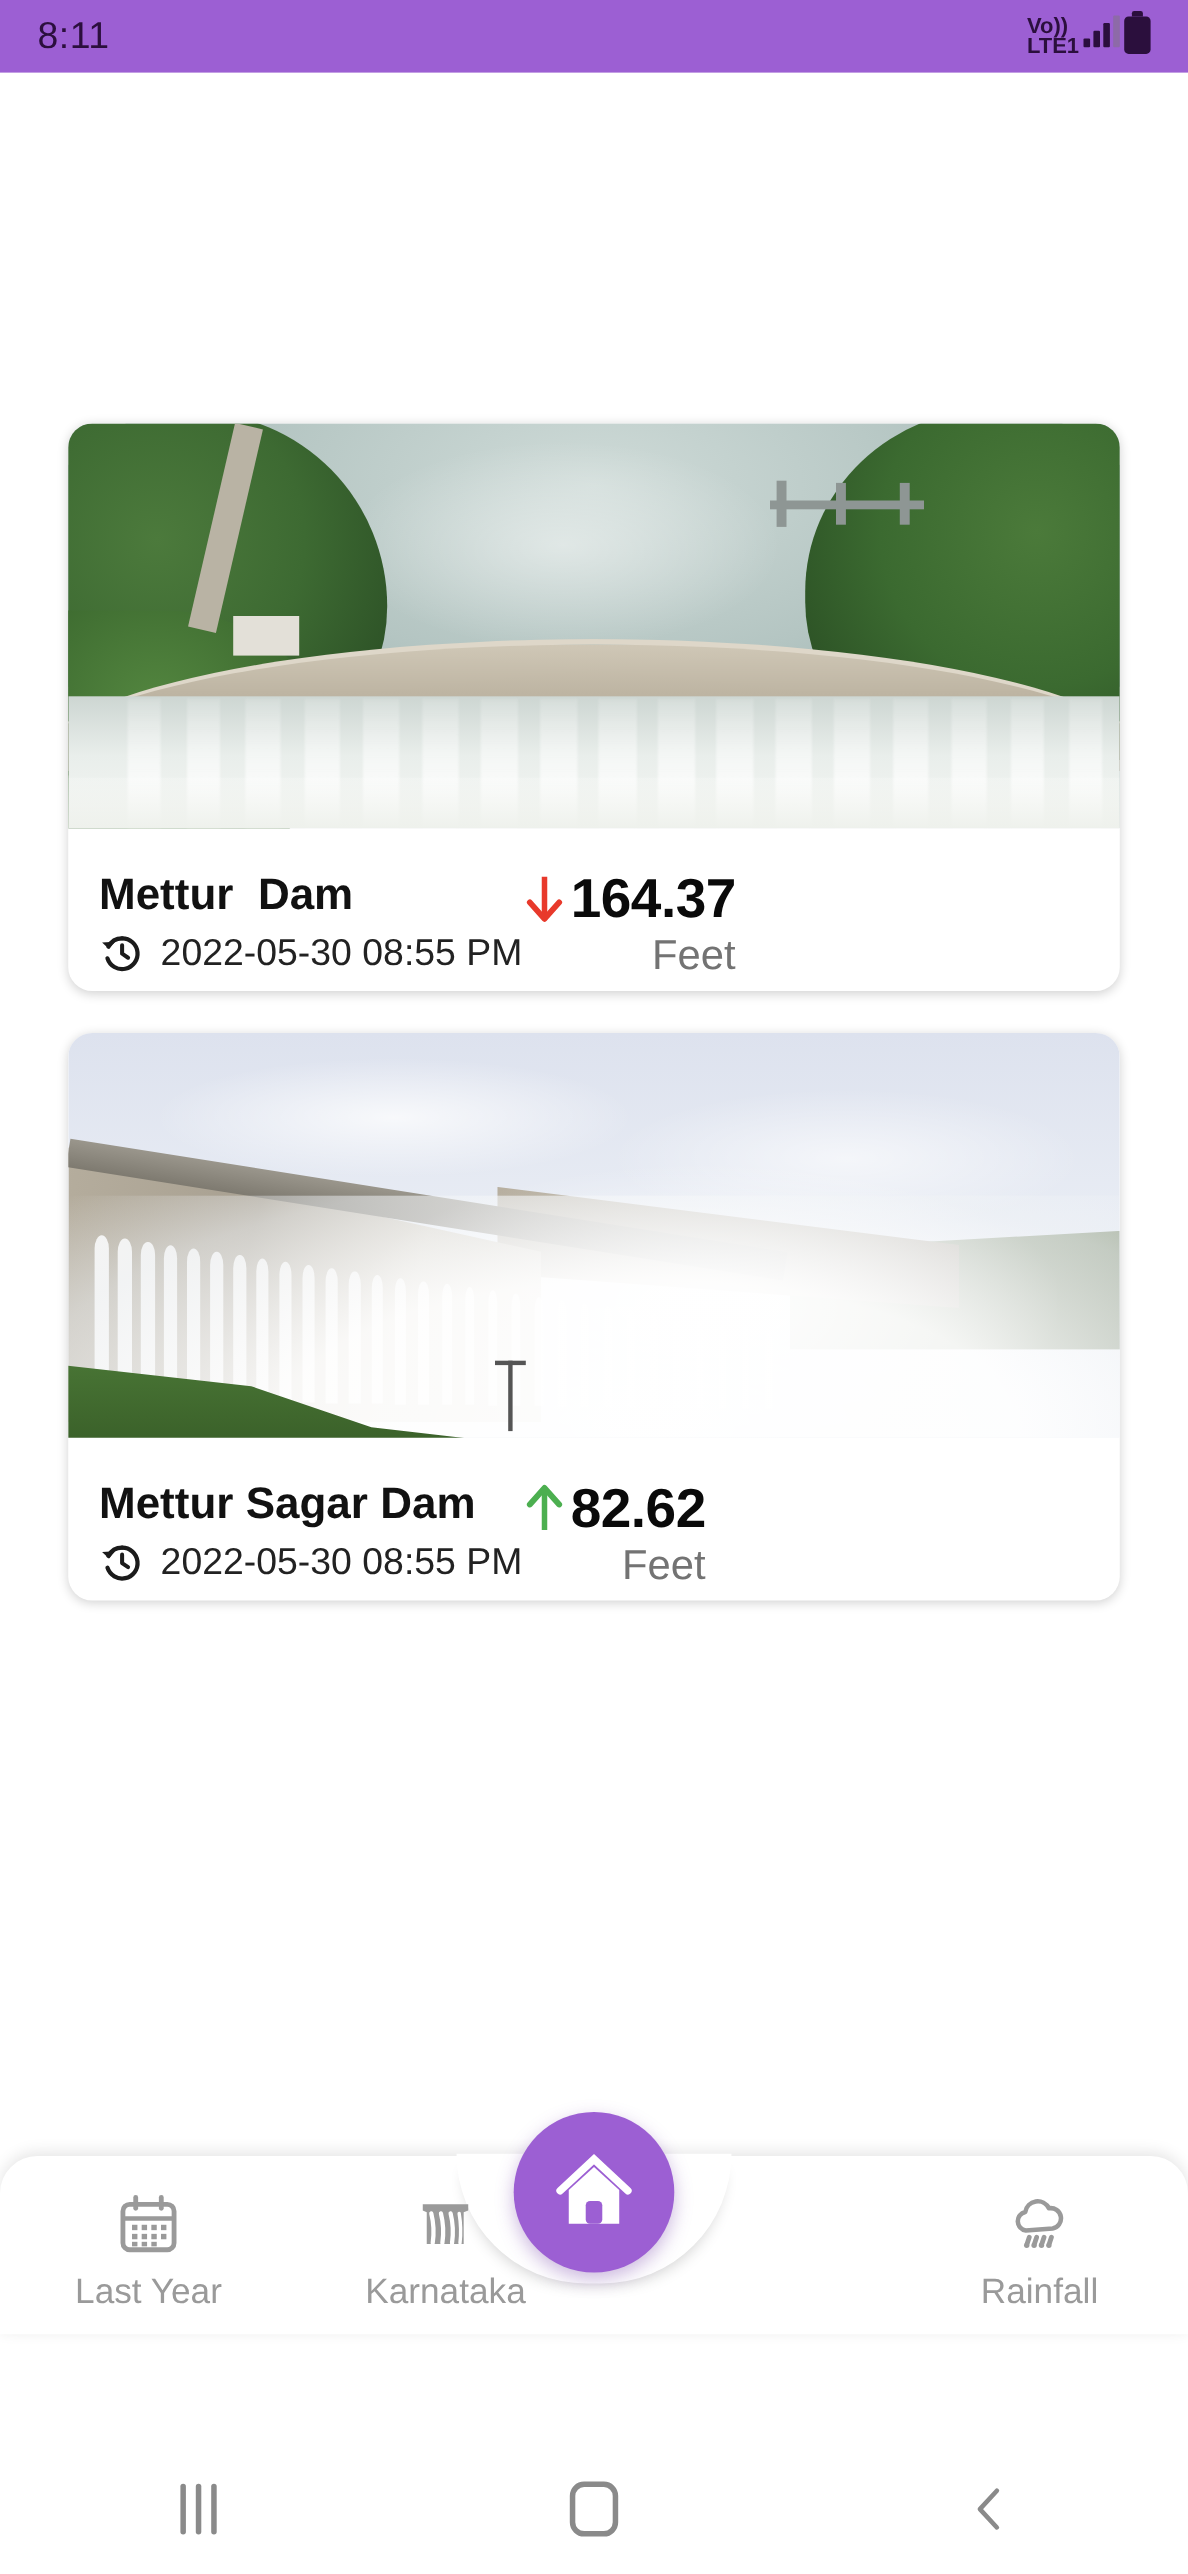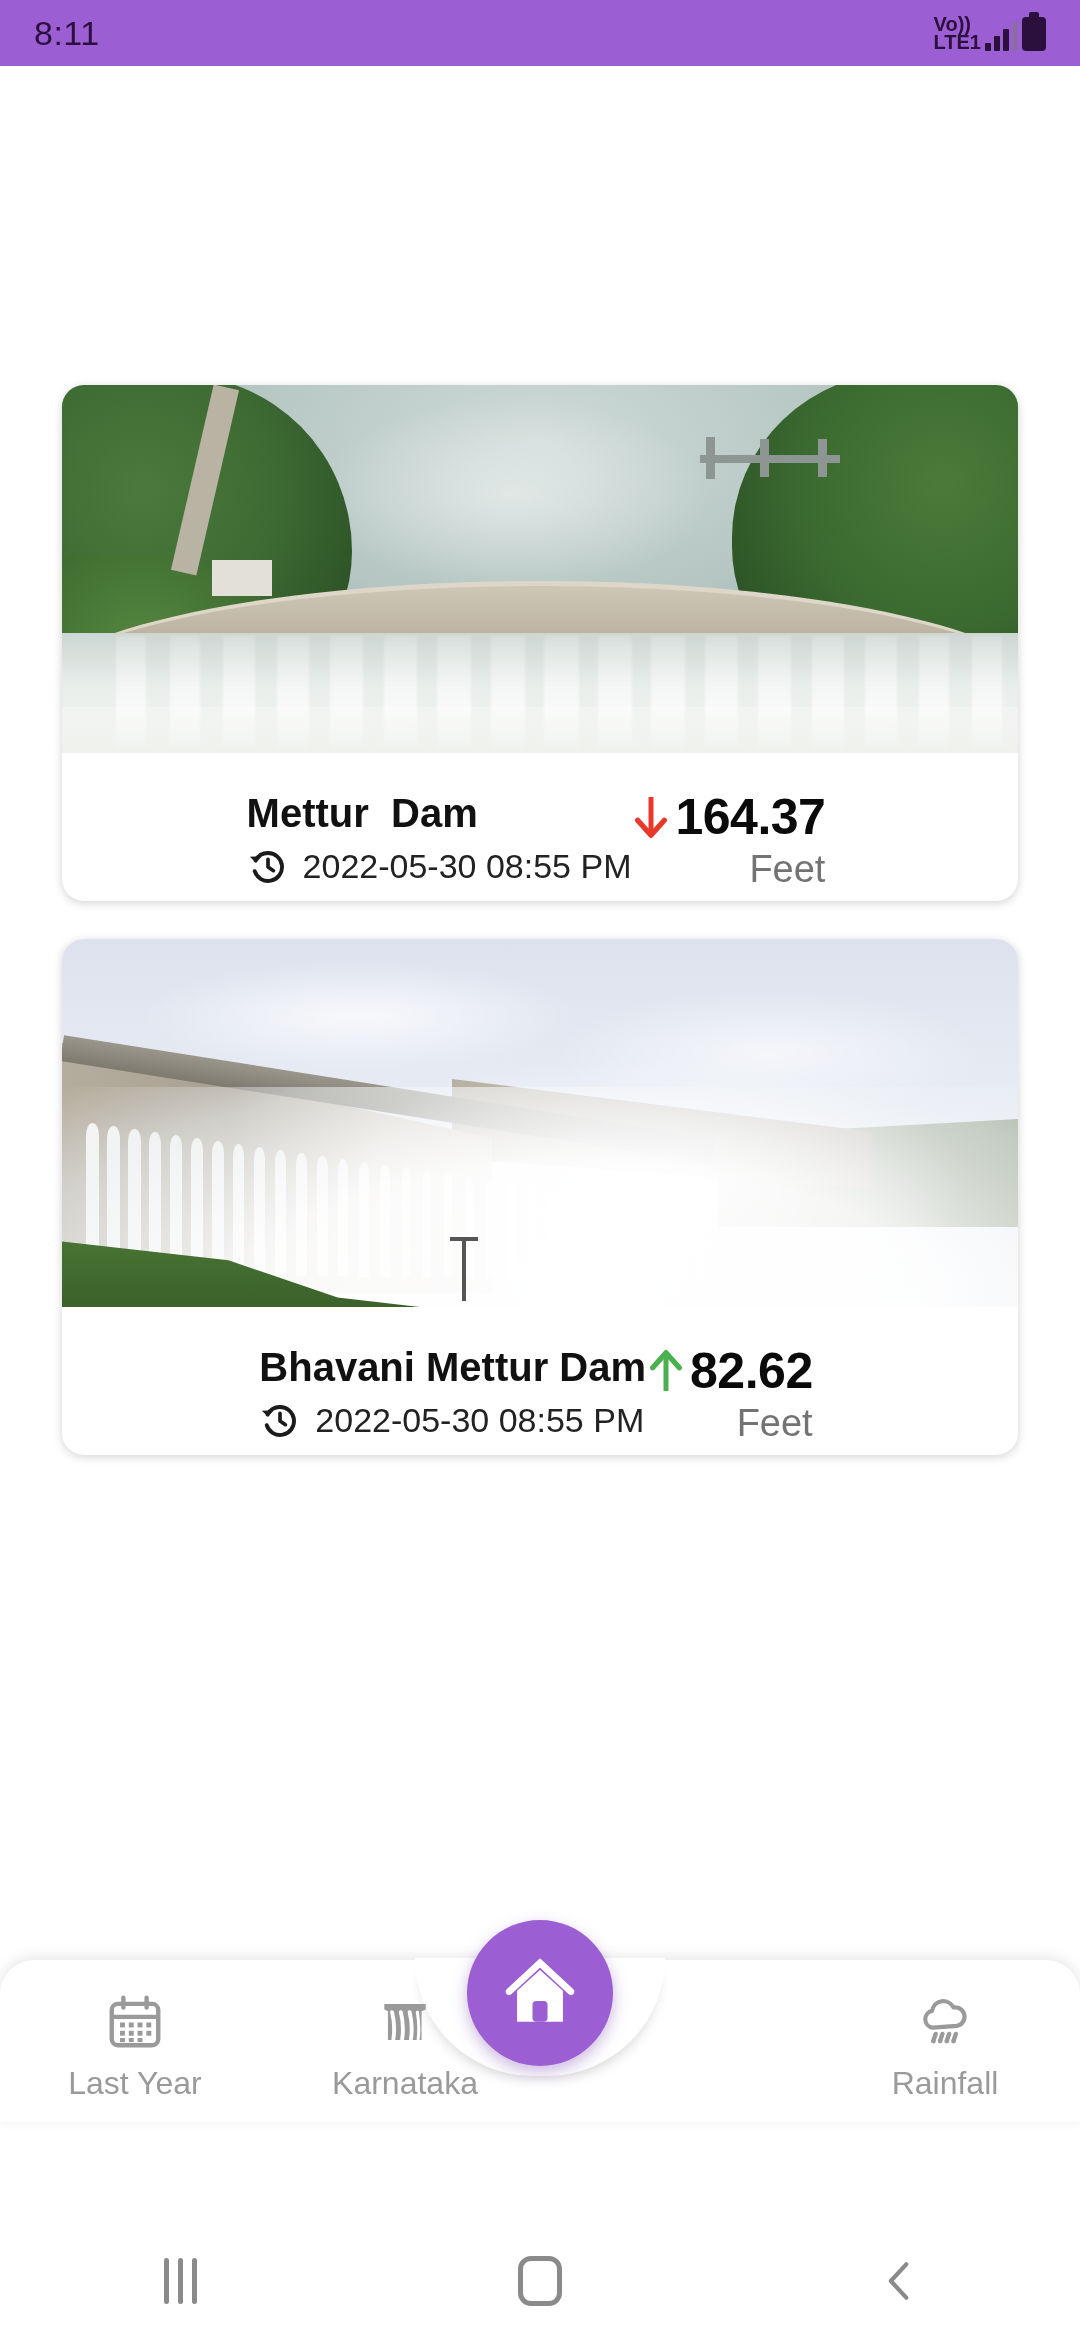--- a/index.html
+++ b/index.html
@@ -12,21 +12,21 @@
   #screen { position:relative; width:1080px; height:2340px; background:#fff; }
 
   
   .statusbar {
     position:absolute; top:0; left:0; width:1080px; height:66px;
     background:#9C5FD3;
     display:flex; align-items:center; justify-content:space-between;
     padding:0 34px;
   }
   .status-clock { color:#2b0f3d; font-size:34px; letter-spacing:.5px; }
-  .status-right { display:flex; align-items:flex-end; gap:4px; }
+  .status-right { display:flex; align-items:flex-start; gap:4px; }
   .volte { display:flex; flex-direction:column; align-items:flex-start;
            line-height:.92; color:#2b0f3d; font-weight:bold; font-size:20px; }
   .volte span { display:block; }
   .bars { display:flex; align-items:flex-end; gap:3px; height:28px; }
   .bars i { display:block; width:6px; background:#2b0f3d; border-radius:1px; }
   .bars i:nth-child(1){ height:8px; }
   .bars i:nth-child(2){ height:15px; }
   .bars i:nth-child(3){ height:22px; }
   .bars i:nth-child(4){ height:29px; background:#8d6aa8; }
   .battery { width:24px; height:34px; border-radius:4px; background:#2b0f3d; position:relative; }
@@ -54,21 +54,21 @@
     box-shadow:0 2px 10px rgba(0,0,0,.18);
     overflow:hidden;
   }
   #card-mettur  { top:173px; height:516px; }
   #card-bhavani { top:727px; height:516px; }
 
   .card-photo { position:relative; width:956px; height:368px; overflow:hidden; }
 
   .card-info {
     height:172px; display:flex; align-items:center;
-    justify-content:center; padding:0 36px 0 28px;
+    justify-content:flex-start; padding:0 36px 0 28px;
   }
   .card-left { display:flex; flex-direction:column; gap:10px; }
   .dam-name { font-size:40px; font-weight:bold; color:#111; white-space:pre; }
   .dam-time { display:flex; align-items:center; gap:14px; font-size:34px; color:#222; }
   .card-right { display:flex; flex-direction:column; align-items:flex-end; gap:2px; }
   .level-row { display:flex; align-items:center; gap:4px; }
   .level-val { font-size:50px; font-weight:bold; color:#0a0a0a; letter-spacing:-.5px; }
   .level-unit { font-size:38px; color:#737373; }
 
   
@@ -341,21 +341,21 @@
             <i style="left: 612.966px; top: 157.034px; width: 5.75862px; height: 74.6897px; opacity: 0.66;"></i>
             <i style="left: 634px; top: 160px; width: 5.5px; height: 72px; opacity: 0.65;"></i>
           </div>
         <div class="b-mist2"></div>
         <div class="b-mist"></div>
         <div class="b-grass"></div>
         <div class="b-pole"></div>
       </div>
       <div class="card-info">
         <div class="card-left">
-          <div class="dam-name">Bhavani Mettur Dam</div>
+          <div class="dam-name">Mettur Sagar Dam</div>
           <div class="dam-time">
             <svg width="42" height="42" viewBox="0 0 24 24">
               <path d="M12 4a8 8 0 1 1-7.6 10.4" fill="none" stroke="#1b1b1b" stroke-width="2.2" stroke-linecap="round"></path>
               <path d="M12 4a8 8 0 0 0-7.1 4.3" fill="none" stroke="#1b1b1b" stroke-width="2.2" stroke-linecap="round"></path>
               <path d="M1.6 6.2l3.6 3.4 3.2-3.8z" fill="#1b1b1b"></path>
               <path d="M12 7.6V12l3.1 2.1" fill="none" stroke="#1b1b1b" stroke-width="2.1" stroke-linecap="round" stroke-linejoin="round"></path>
             </svg>
             <span>2022-05-30 08:55 PM</span>
           </div>
         </div>

